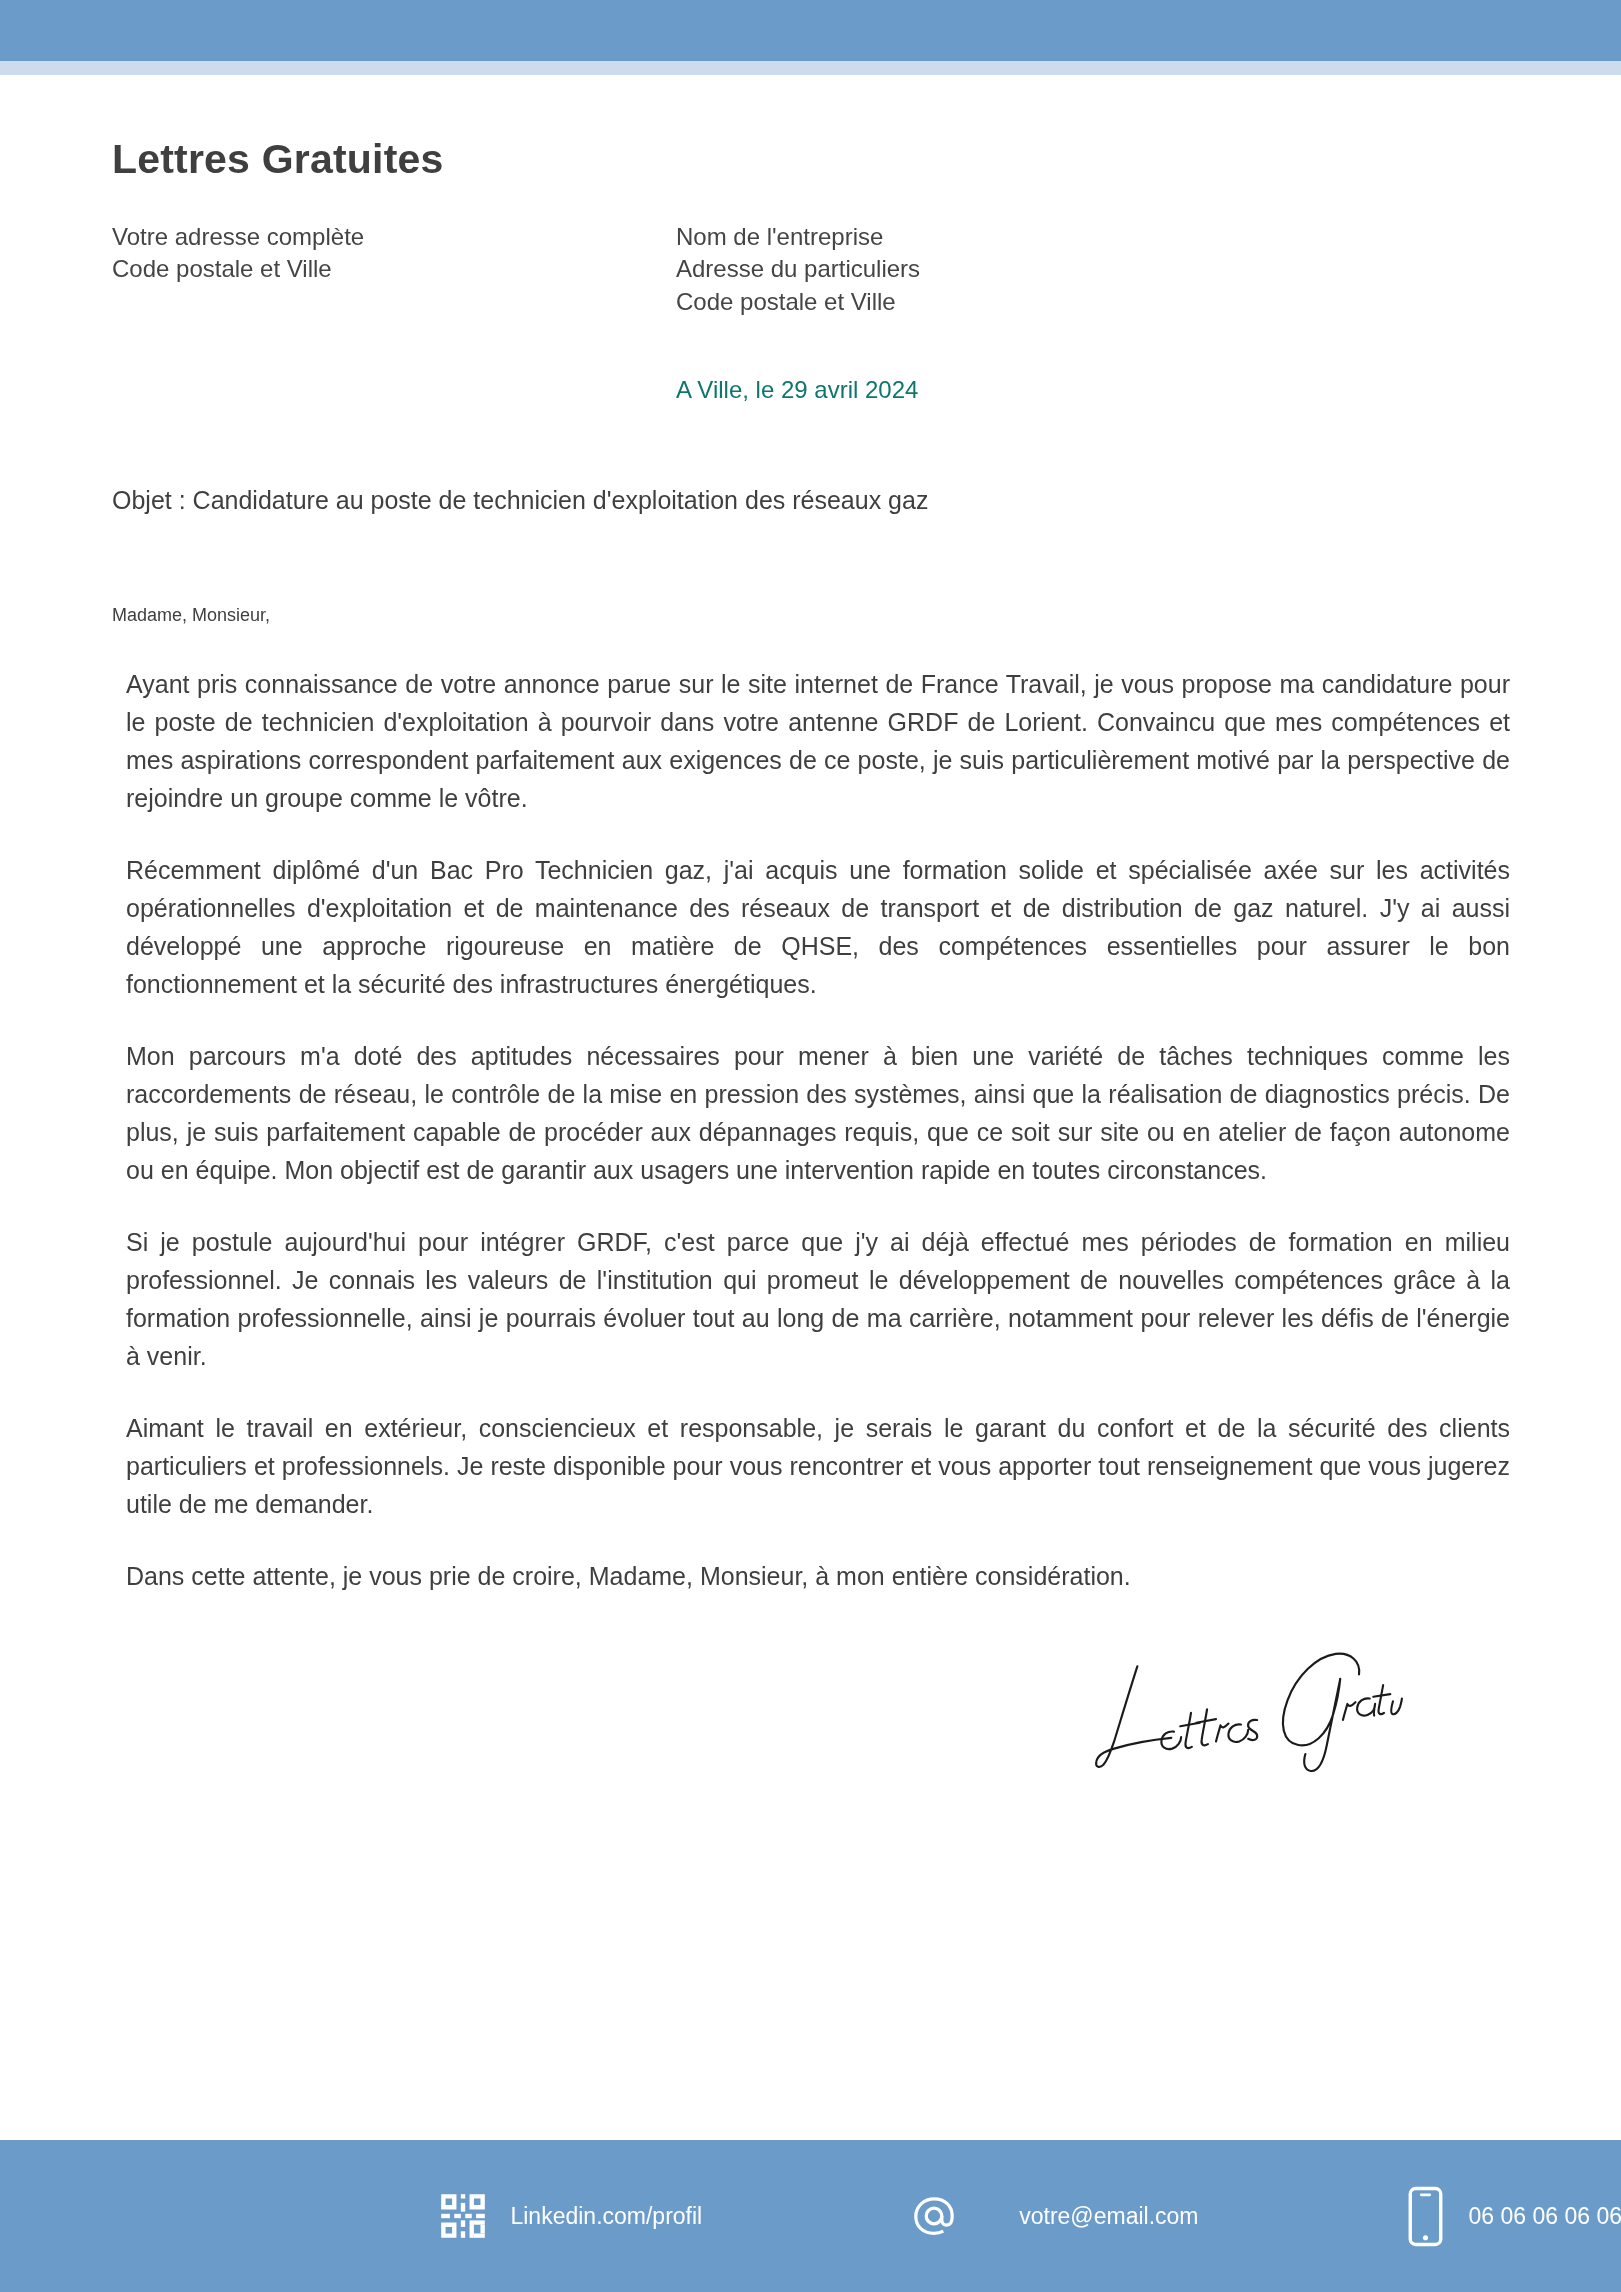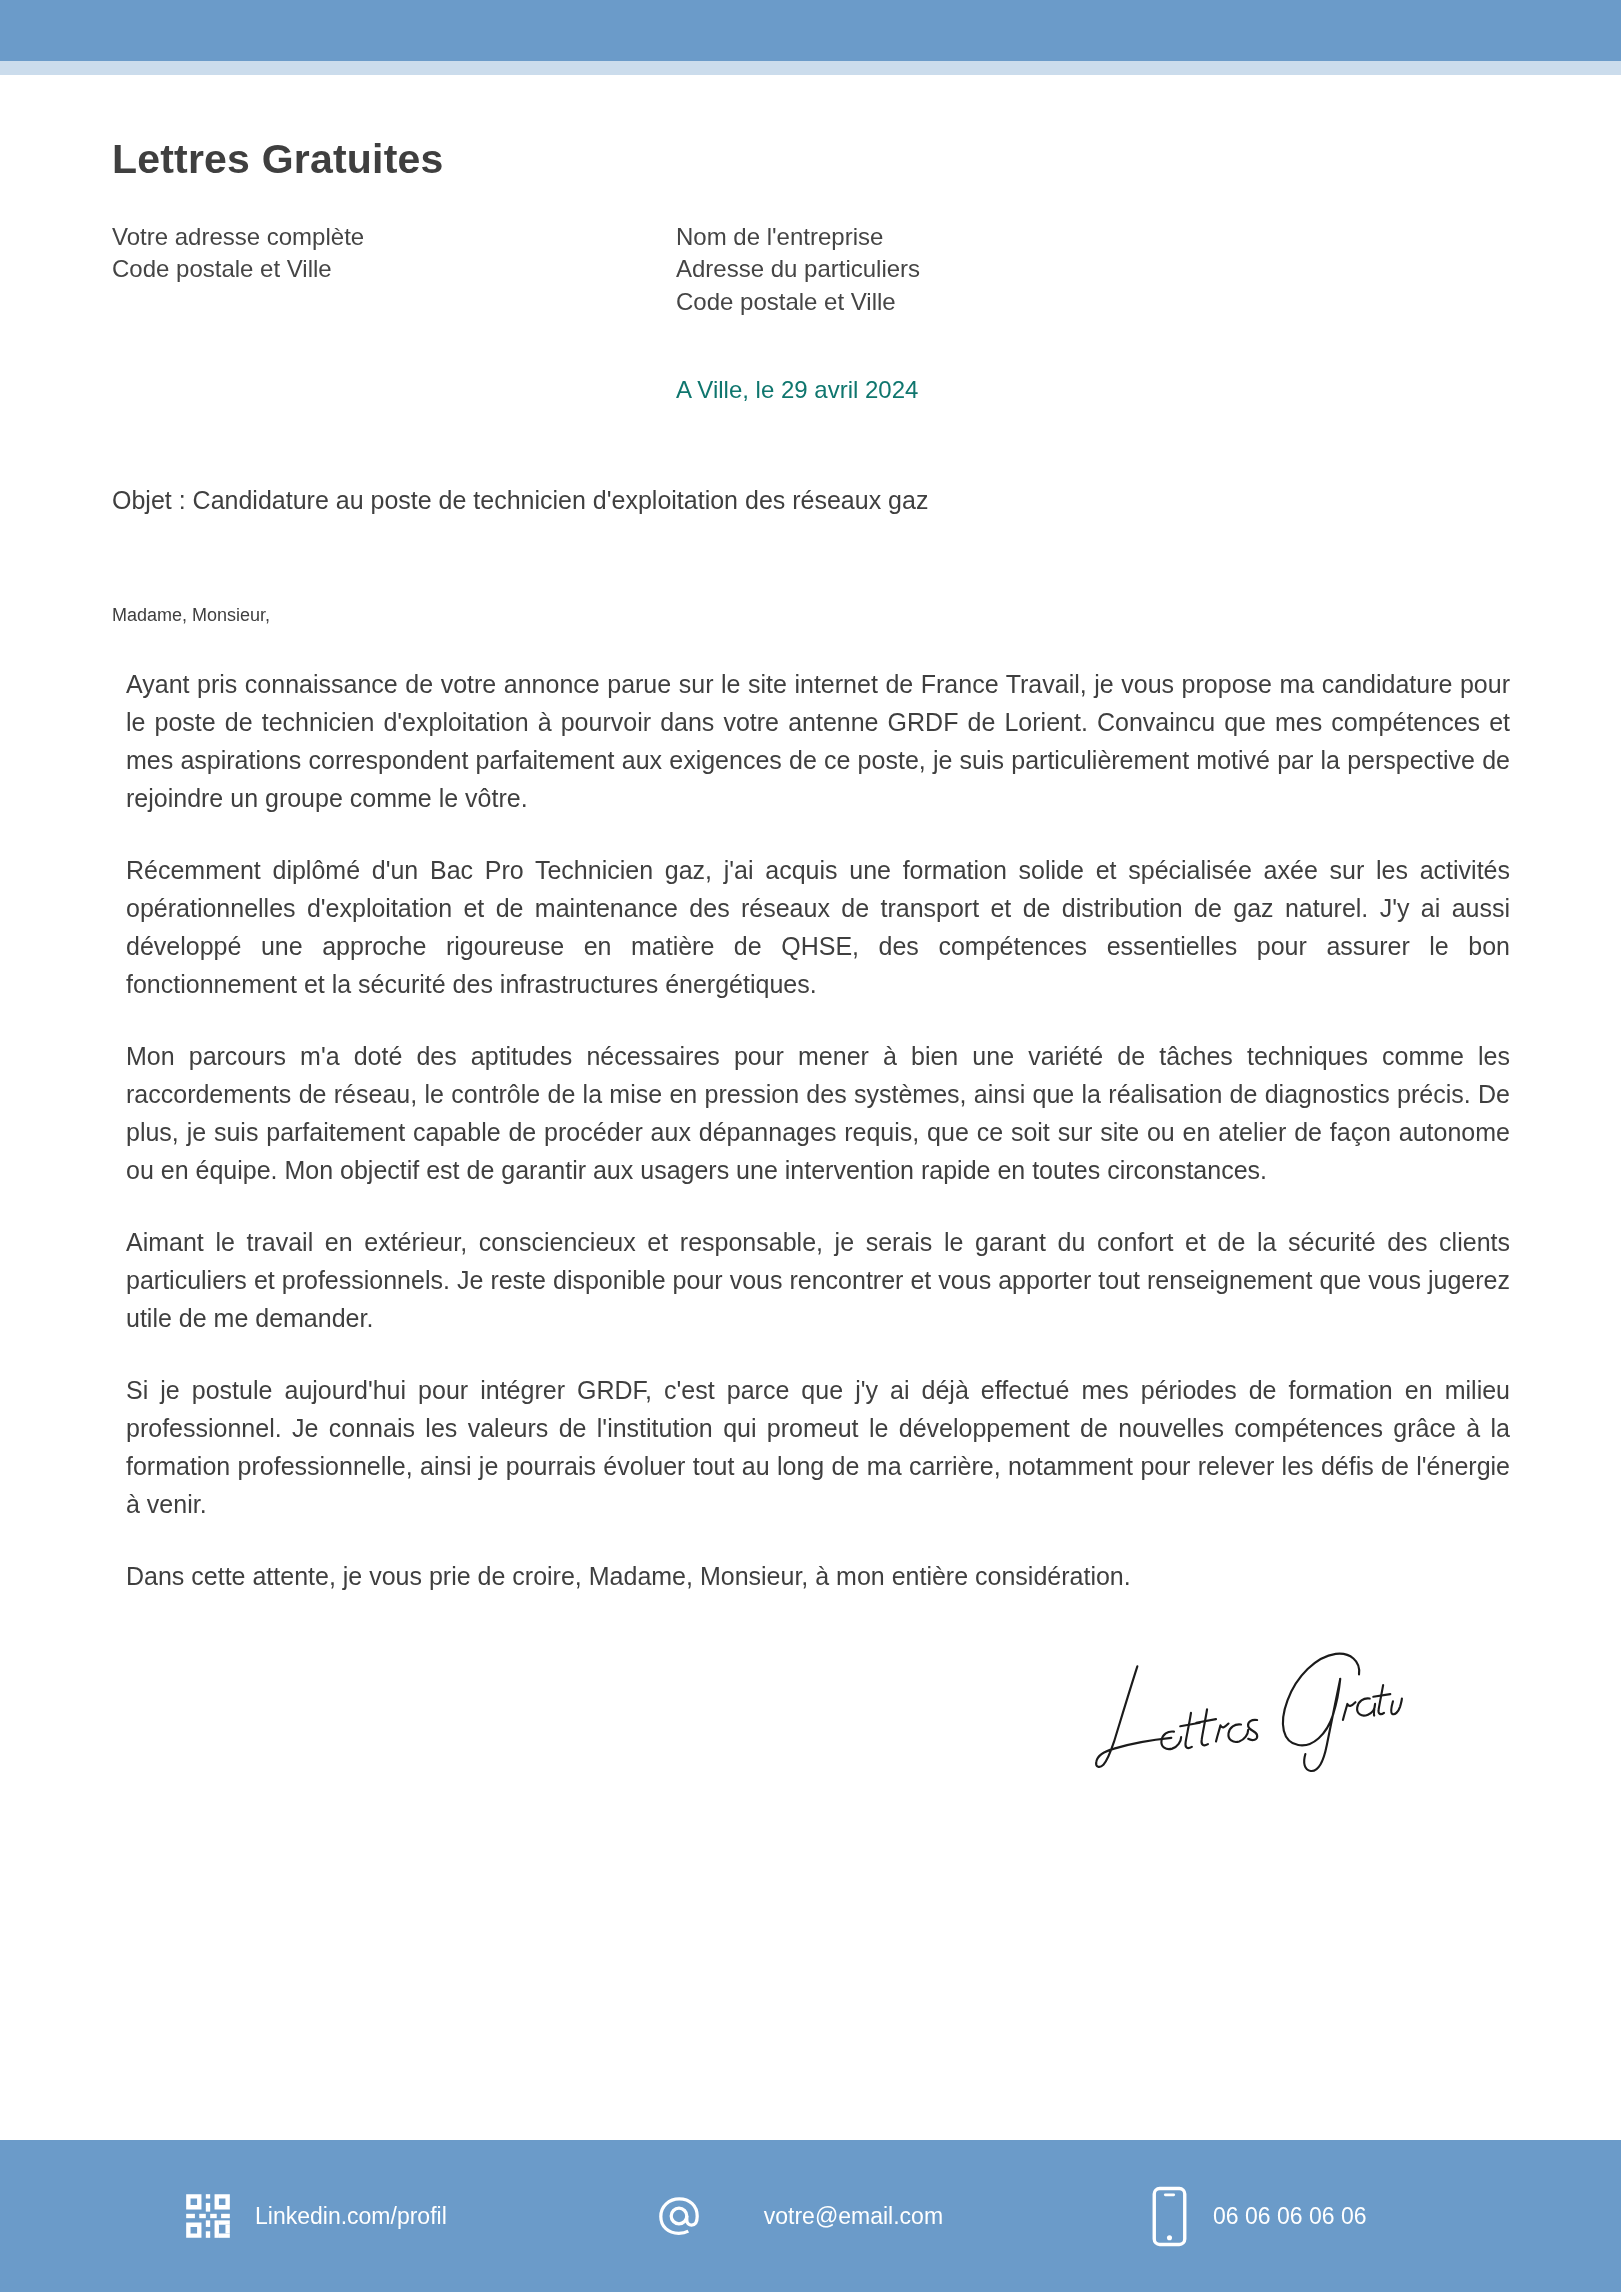--- a/index.html
+++ b/index.html
@@ -123,20 +123,21 @@
 
   
   .footer {
     position: absolute;
     left: 0; top: 2140px;
     width: 1622px;
     height: 152px;
     background: #6b9bc9;
     display: flex;
     align-items: center;
+    justify-content: flex-end;
   }
   .footer-item {
     display: flex;
     align-items: center;
     color: #ffffff;
     font-size: 23px;
   }
   .footer-item .label { margin-left: 23px; white-space: nowrap; }
 
   .fi-linkedin { margin-left: 184px; }
@@ -173,22 +174,22 @@
   </div>
 
   <div class="subject">Objet : Candidature au poste de technicien d'exploitation des réseaux gaz</div>
 
   <div class="salutation">Madame, Monsieur,</div>
 
   <div class="body-text">
     <p>Ayant pris connaissance de votre annonce parue sur le site internet de France Travail, je vous propose ma candidature pour le poste de technicien d'exploitation à pourvoir dans votre antenne GRDF de Lorient. Convaincu que mes compétences et mes aspirations correspondent parfaitement aux exigences de ce poste, je suis particulièrement motivé par la perspective de rejoindre un groupe comme le vôtre.</p>
     <p>Récemment diplômé d'un Bac Pro Technicien gaz, j'ai acquis une formation solide et spécialisée axée sur les activités opérationnelles d'exploitation et de maintenance des réseaux de transport et de distribution de gaz naturel. J'y ai aussi développé une approche rigoureuse en matière de QHSE, des compétences essentielles pour assurer le bon fonctionnement et la sécurité des infrastructures énergétiques.</p>
     <p>Mon parcours m'a doté des aptitudes nécessaires pour mener à bien une variété de tâches techniques comme les raccordements de réseau, le contrôle de la mise en pression des systèmes, ainsi que la réalisation de diagnostics précis. De plus, je suis parfaitement capable de procéder aux dépannages requis, que ce soit sur site ou en atelier de façon autonome ou en équipe. Mon objectif est de garantir aux usagers une intervention rapide en toutes circonstances.</p>
+    <p>Si je postule aujourd'hui pour intégrer GRDF, c'est parce que j'y ai déjà effectué mes périodes de formation en milieu professionnel. Je connais les valeurs de l'institution qui promeut le développement de nouvelles compétences grâce à la formation professionnelle, ainsi je pourrais évoluer tout au long de ma carrière, notamment pour relever les défis de l'énergie à venir.</p>
     <p>Aimant le travail en extérieur, consciencieux et responsable, je serais le garant du confort et de la sécurité des clients particuliers et professionnels. Je reste disponible pour vous rencontrer et vous apporter tout renseignement que vous jugerez utile de me demander.</p>
-    <p>Si je postule aujourd'hui pour intégrer GRDF, c'est parce que j'y ai déjà effectué mes périodes de formation en milieu professionnel. Je connais les valeurs de l'institution qui promeut le développement de nouvelles compétences grâce à la formation professionnelle, ainsi je pourrais évoluer tout au long de ma carrière, notamment pour relever les défis de l'énergie à venir.</p>
     <p class="last">Dans cette attente, je vous prie de croire, Madame, Monsieur, à mon entière considération.</p>
   </div>
 
   <div class="signature-area">
     <svg class="signature" viewBox="0 0 420 160">
       <g fill="none" stroke="#1b1b1b" stroke-width="2.4" stroke-linecap="round" stroke-linejoin="round">
 
         <path d="M122 34 C113 62 104 92 96 118 C92 130 88 140 84 144 C80 148 75 147 76 141 C77 134 85 129 96 126 C116 120 140 116 160 114"></path>
 
         <path d="M163 107 C156 106 150 110 149 117 C148 124 154 128 161 126 C167 124 171 118 171 113"></path>

